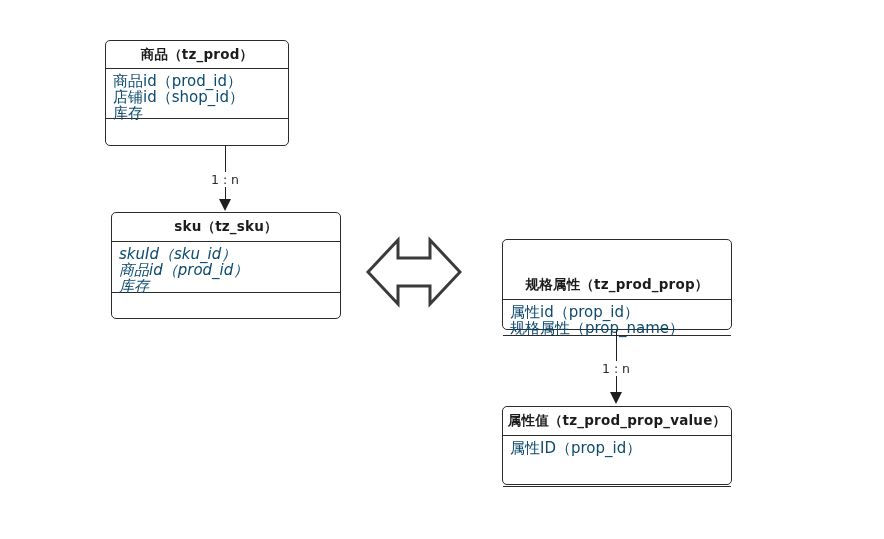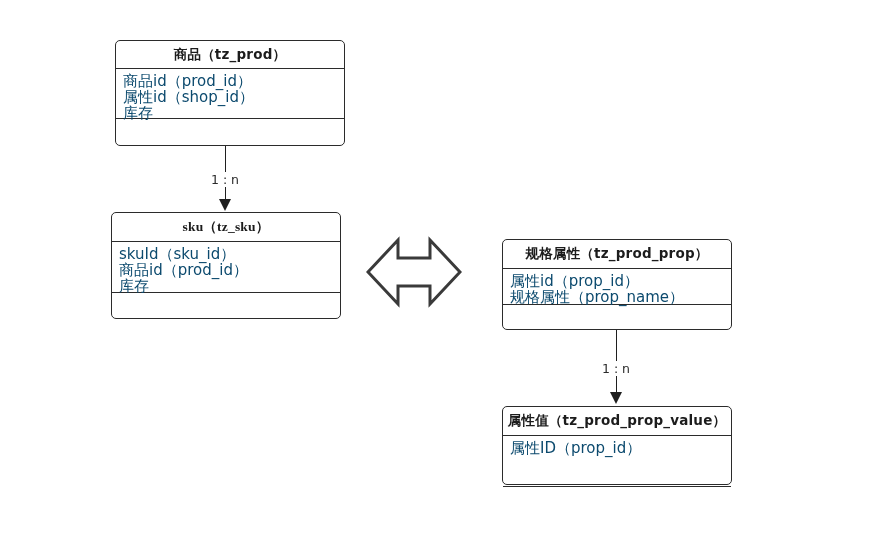--- a/index.html
+++ b/index.html
@@ -89,54 +89,54 @@
   
   .double-arrow {
     position: absolute;
   }
 </style>
 </head>
 <body>
 
 <div id="canvas">
 
-  <div class="entity" style="left:115px; top:40px; width:230px; height:106px;">
+  <div class="entity" style="left:105px; top:40px; width:184px; height:106px;">
     <div class="entity-title" style="height:28px;">商品（tz_prod）</div>
     <div class="entity-attrs" style="height:50px;">
       <div class="attr">商品id（prod_id）</div>
-      <div class="attr">属性id（shop_id）</div>
+      <div class="attr">店铺id（shop_id）</div>
       <div class="attr">库存</div>
     </div>
     <div class="entity-methods" style="height:24px;"></div>
   </div>
 
   <div class="conn" style="left:0px; top:0px; width:884px; height:539px;">
     <div class="conn-line" style="left:225px; top:146px; height:54px;"></div>
     <div class="arrow-head" style="left:219px; top:199px;"></div>
     <div class="conn-label" style="left:208px; top:172px;">1 : n</div>
   </div>
 
   <div class="entity" style="left:111px; top:212px; width:230px; height:107px;">
-    <div class="entity-title" style="height:29px;font-family:Liberation Serif, serif;">sku（tz_sku）</div>
-    <div class="entity-attrs" style="height:51px;">
+    <div class="entity-title" style="height:29px;">sku（tz_sku）</div>
+    <div class="entity-attrs" style="height:51px;font-style:italic;">
       <div class="attr">skuId（sku_id）</div>
       <div class="attr">商品id（prod_id）</div>
       <div class="attr">库存</div>
     </div>
     <div class="entity-methods" style="height:24px;"></div>
   </div>
 
   <div class="double-arrow" style="left:366px; top:236px; width:96px; height:72px;">
     <svg width="96" height="72" viewBox="0 0 96 72" xmlns="http://www.w3.org/2000/svg">
       <polygon points="2,36 32,4 32,22 64,22 64,4 94,36 64,68 64,50 32,50 32,68" fill="#ffffff" stroke="#3a3a3a" stroke-width="3" stroke-linejoin="miter"></polygon>
     </svg>
   </div>
 
   <div class="entity" style="left:502px; top:239px; width:230px; height:91px;">
-    <div class="entity-title" style="height:29px;">规格属性（tz_prod_prop）</div>
+    <div class="entity-title" style="height:29px;margin-top:31px;">规格属性（tz_prod_prop）</div>
     <div class="entity-attrs" style="height:36px;">
       <div class="attr">属性id（prop_id）</div>
       <div class="attr">规格属性（prop_name）</div>
     </div>
     <div class="entity-methods" style="height:24px;"></div>
   </div>
 
   <div class="conn" style="left:0px; top:0px; width:884px; height:539px;">
     <div class="conn-line" style="left:616px; top:330px; height:63px;"></div>
     <div class="arrow-head" style="left:610px; top:392px;"></div>

